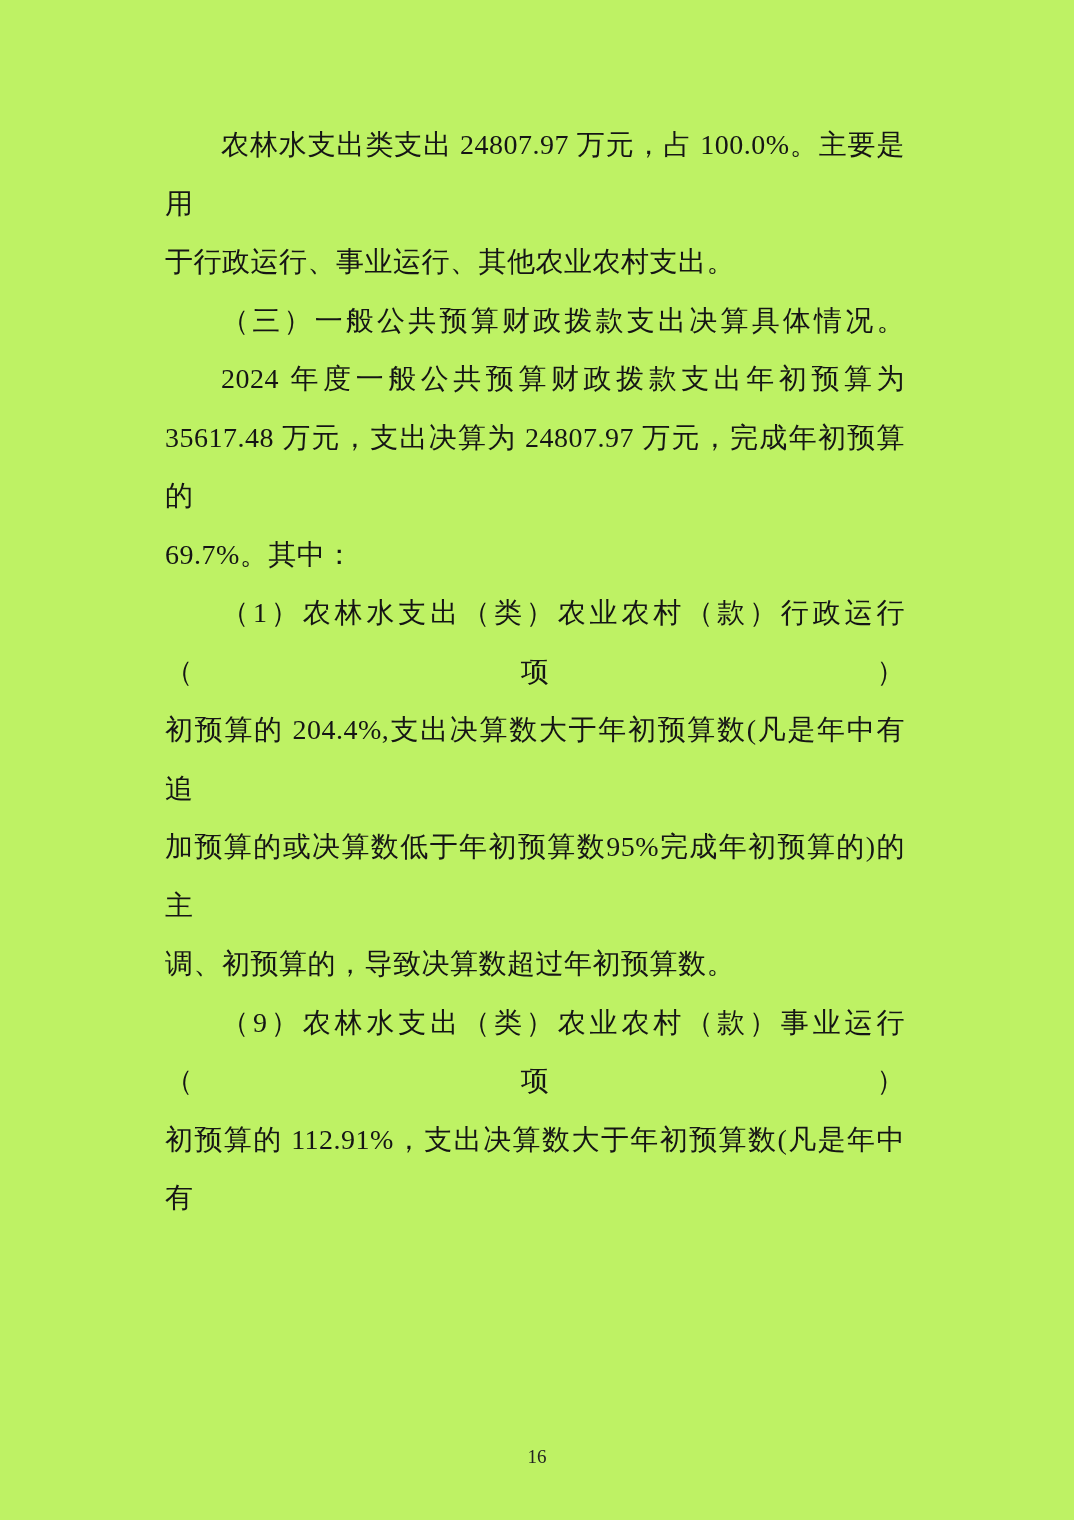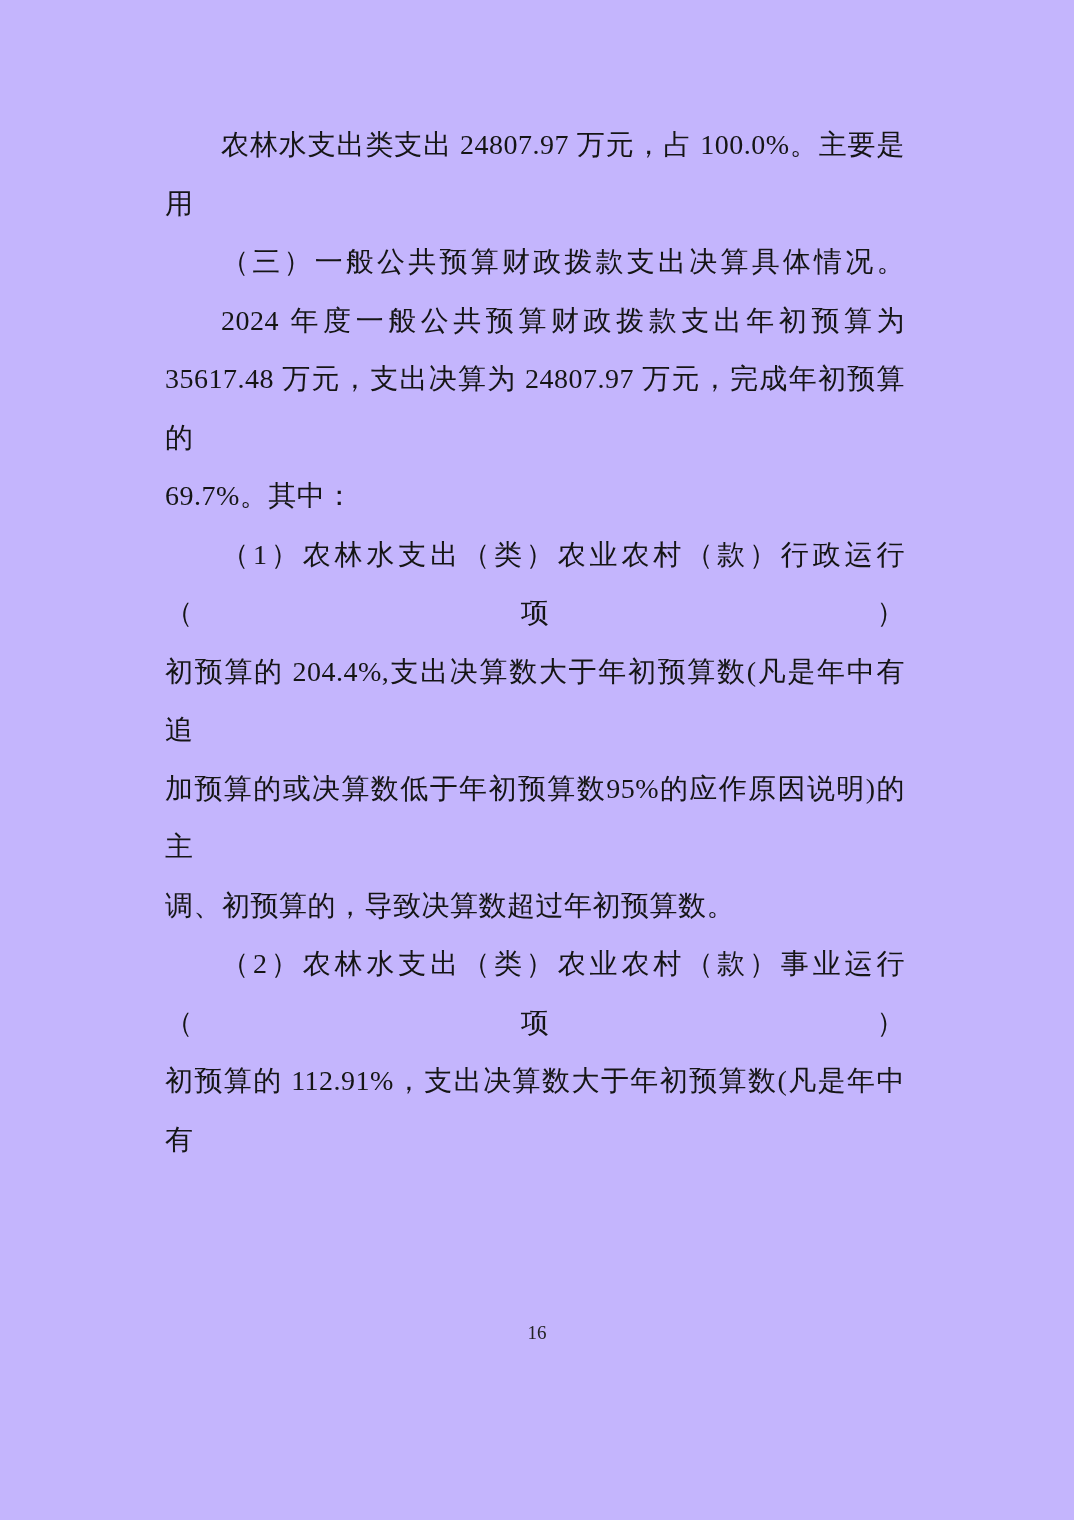--- a/index.html
+++ b/index.html
@@ -1,20 +1,20 @@
 <!DOCTYPE html>
 <html><head>
 <meta charset="utf-8">
 <style>
   html, body { margin: 0; padding: 0; background: #ffffff; }
   .page {
     position: relative;
     width: 1074px;
     height: 1520px;
-    background: #c4b5fd;
+    background: #bef264;
     overflow: hidden;
     font-family: "Liberation Serif", "DejaVu Serif", serif;
     color: #151515;
   }
   .textblock {
     position: absolute;
     left: 165px;
     top: 116px;
     width: 740px;
     font-size: 28px;
@@ -25,39 +25,40 @@
     text-align: justify;
     white-space: nowrap;
   }
   
   .j { text-align-last: justify; white-space: normal; }
   .i { text-indent: 2em; }
   .b { font-weight: normal; }
   .pagenum {
     position: absolute;
     left: 0;
-    top: 1322px;
+    top: 1446px;
     width: 100%;
     text-align: center;
     font-size: 19px;
     color: #222;
   }
 </style>
 </head>
 <body>
 
 <div class="page">
   <div class="textblock">
     <div class="line i j">农林水支出类支出 24807.97 万元，占 100.0%。主要是用</div>
+    <div class="line">于行政运行、事业运行、其他农业农村支出。</div>
     <div class="line i j b">（三）一般公共预算财政拨款支出决算具体情况。</div>
     <div class="line i j">2024 年度一般公共预算财政拨款支出年初预算为</div>
     <div class="line j">35617.48 万元，支出决算为 24807.97 万元，完成年初预算的</div>
     <div class="line">69.7%。其中：</div>
     <div class="line i j">（1）农林水支出（类）农业农村（款）行政运行（项）</div>
     <div class="line j">初预算的 204.4%,支出决算数大于年初预算数(凡是年中有追</div>
-    <div class="line j">加预算的或决算数低于年初预算数95%的应作原因说明)的主</div>
+    <div class="line j">加预算的或决算数低于年初预算数95%完成年初预算的)的主</div>
     <div class="line">调、初预算的，导致决算数超过年初预算数。</div>
-    <div class="line i j">（2）农林水支出（类）农业农村（款）事业运行（项）</div>
+    <div class="line i j">（9）农林水支出（类）农业农村（款）事业运行（项）</div>
     <div class="line j">初预算的 112.91%，支出决算数大于年初预算数(凡是年中有</div>
 
   </div>
   <div class="pagenum">16</div>
 </div>
 
 </body></html>

